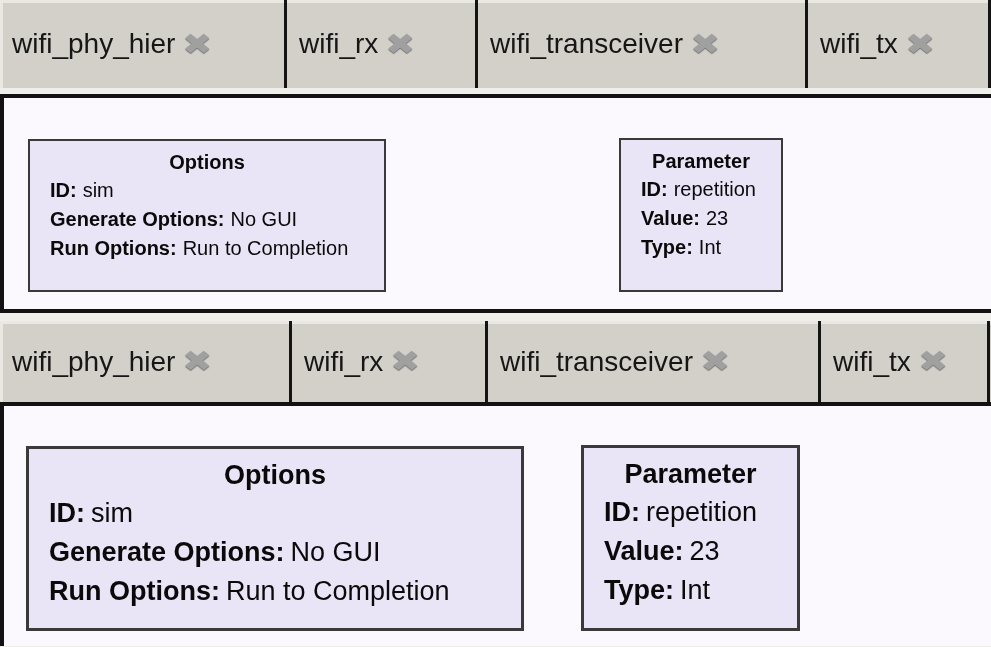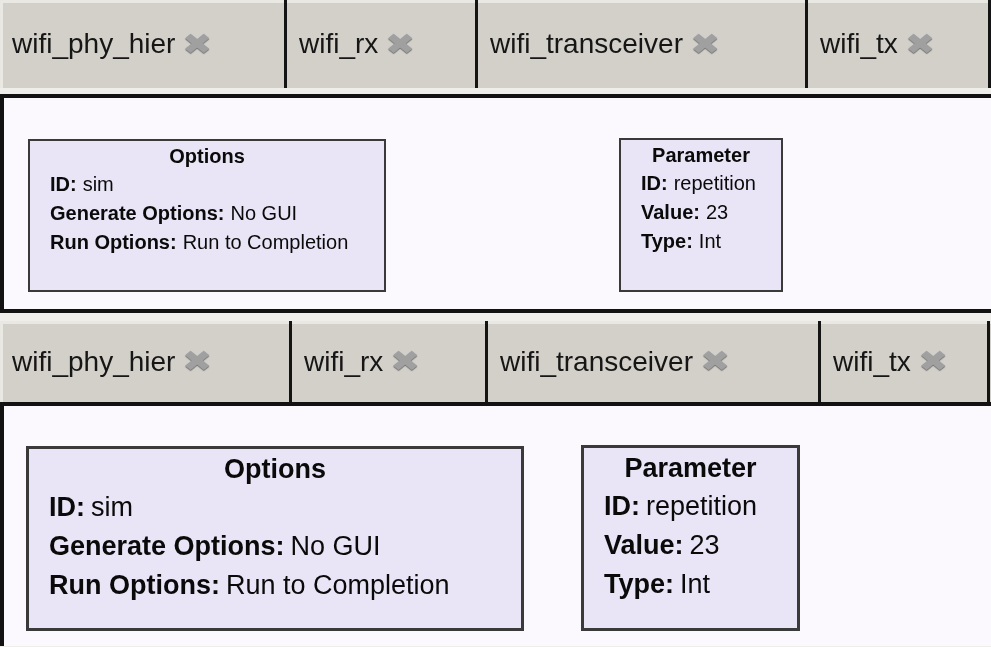--- a/index.html
+++ b/index.html
@@ -53,21 +53,21 @@
     border:2px solid #3a3a3a;
     color:#0a0a0a;
   }
   .p2 .block{border-width:3px;}
   .p1 .options  {left:24px; top:41px; width:358px; height:153px; font-size:20px;}
   .p1 .parameter{left:615px; top:40px; width:164px; height:154px; font-size:20px;}
   .p2 .options  {left:22px; top:40px; width:498px; height:185px; font-size:27px;}
   .p2 .parameter{left:577px; top:39px; width:219px; height:186px; font-size:27px;}
   .block-title{
     text-align:center;font-weight:bold;
-    padding-top:1px;line-height:1.42;
+    padding-top:7px;line-height:1.42;
   }
   .block-line{
     padding:0 20px;line-height:1.44;white-space:nowrap;
   }
   .lbl{font-weight:bold;margin-right:6px;}
 </style>
 </head>
 <body>
 
 <div class="panel p1">

